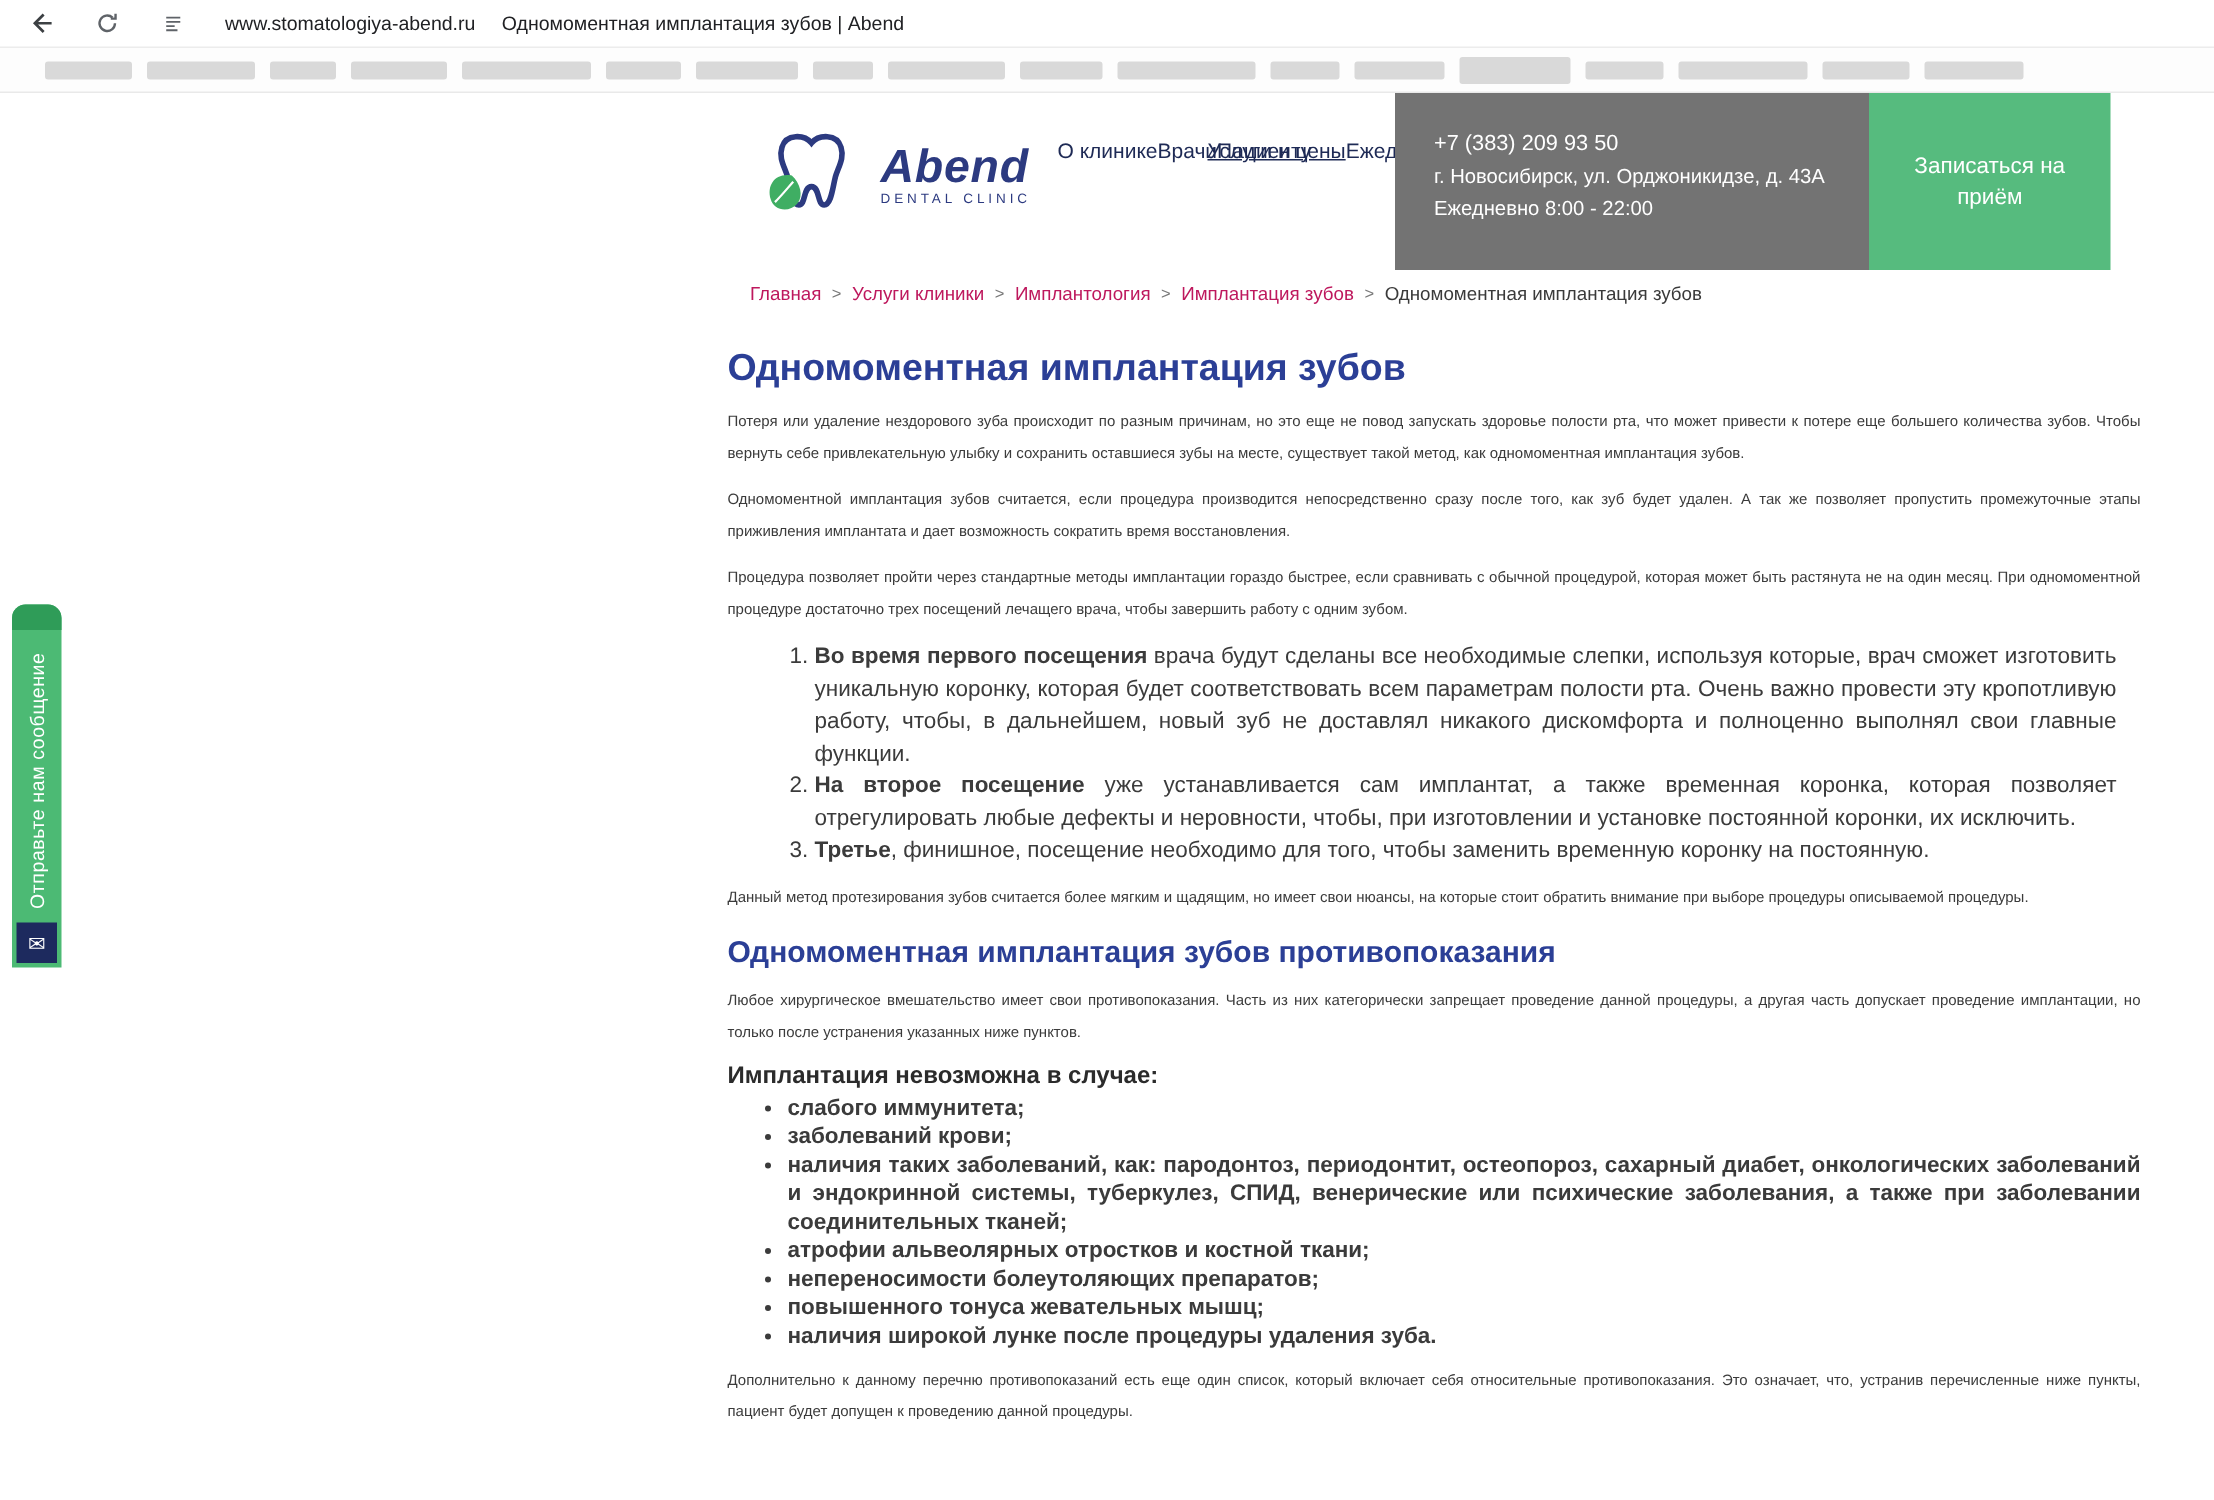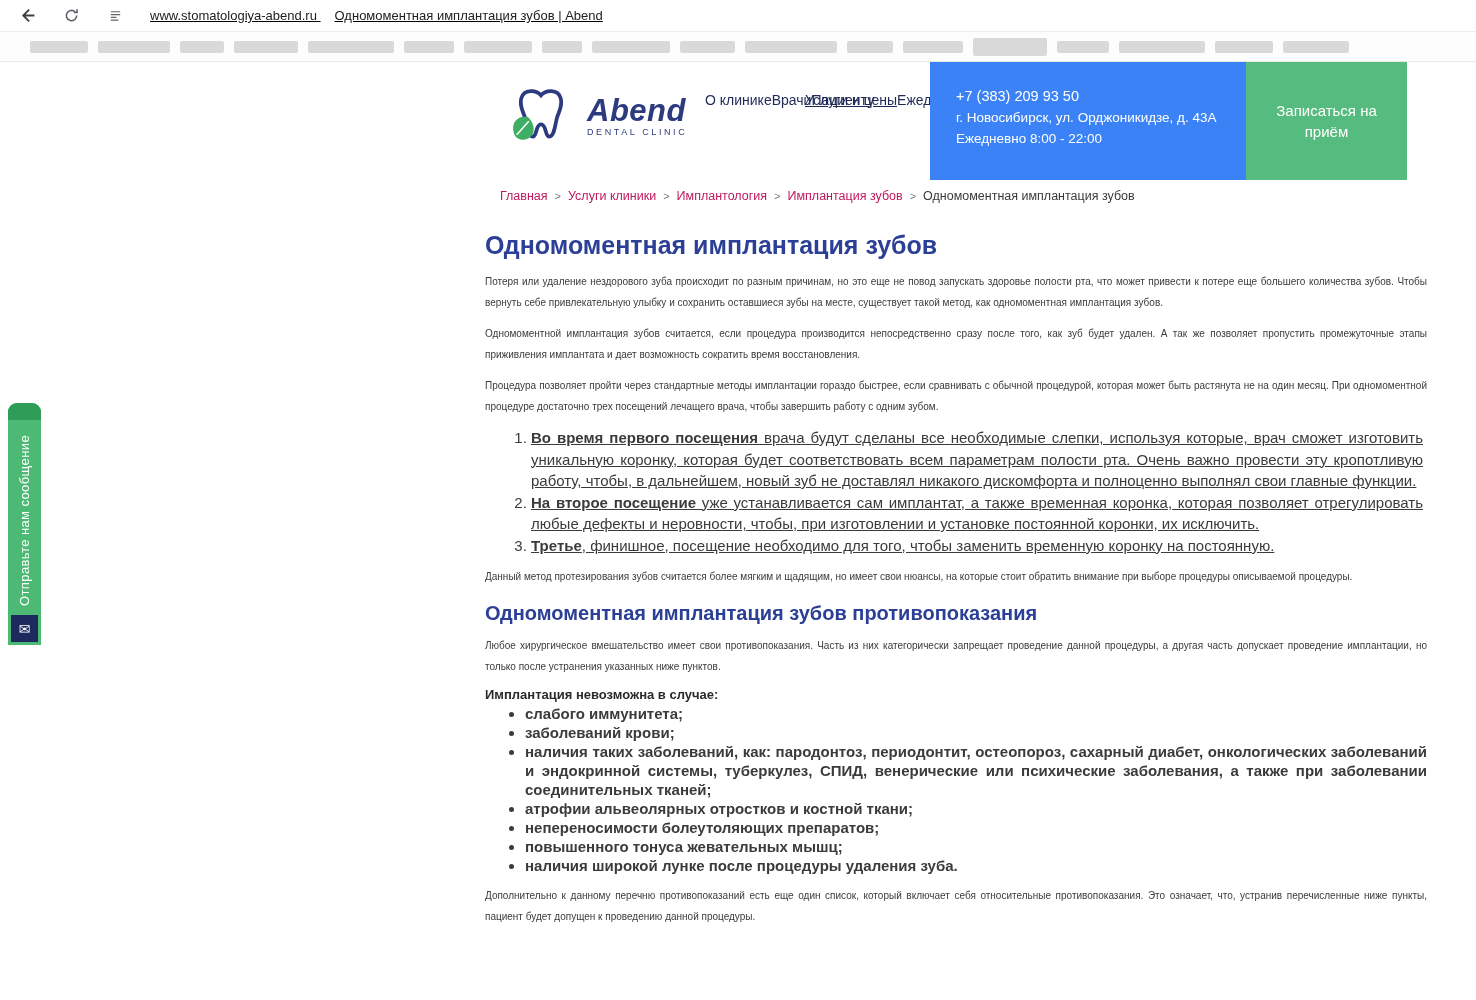--- a/index.html
+++ b/index.html
@@ -1,21 +1,21 @@
 <!DOCTYPE html>
 <html lang="ru"><head>
 <meta charset="utf-8">
 <style>
   * { box-sizing: border-box; margin: 0; padding: 0; }
   html, body { width: 1476px; height: 1000px; overflow: hidden; background: #fff;
     font-family: "Liberation Sans", sans-serif; }
 
   
   .addr-bar { height: 32px; display: flex; align-items: center; gap: 26px;
-    padding-left: 18px; border-bottom: 1px solid #ececec; background: #fff; text-decoration: underline; }
+    padding-left: 18px; border-bottom: 1px solid #ececec; background: #fff; }
   .addr-bar .icon-btn { width: 18px; height: 18px; display: flex; align-items: center;
     justify-content: center; cursor: pointer; flex: 0 0 auto; }
   .addr-text { font-size: 13px; color: #202124; white-space: nowrap; }
   .addr-text .url { color: #202124; }
   .addr-text .ptitle { margin-left: 14px; color: #202124; }
 
   .bookmarks-bar { height: 30px; display: flex; align-items: center; gap: 10px;
     padding: 0 14px 0 30px; border-bottom: 1px solid #e9e9e9; background: #fdfdfd;
     overflow: hidden; }
   .bm-pill { height: 12px; background: #d9d9d9; border-radius: 2px; flex: 0 0 auto; }
@@ -31,44 +31,44 @@
   .logo-text-sub { font-size: 9px; letter-spacing: 2.6px; color: #2c3a80; margin-top: 1px; }
 
   .nav-col { position: absolute; top: 28px; display: flex; }
   .nav-col1 { left: 220px; }
   .nav-col2 { left: 320px; }
   .nav-link { font-size: 14px; color: #1e2a55; line-height: 20px; text-decoration: none;
     cursor: pointer; display: flex; align-items: center; gap: 8px; }
   .nav-link.active { text-decoration: underline; }
 
   .contact-block { position: absolute; left: 445px; top: 0; width: 316px; height: 118px;
-    background: #3b82f6; color: #fff; padding: 27px 0 0 26px; }
+    background: #737373; color: #fff; padding: 27px 0 0 26px; }
   .contact-block .line { font-size: 13.5px; line-height: 15px; margin-bottom: 6px; }
   .contact-block .phone { font-size: 14.5px; }
 
   .cta-btn { position: absolute; left: 761px; top: 0; width: 161px; height: 118px;
     background: #56bb7e; color: #fff; border: none; font-size: 15px; line-height: 21px;
     display: flex; align-items: center; justify-content: center; text-align: center;
     padding: 0 20px; cursor: pointer; font-family: "Liberation Sans", sans-serif; }
 
   
   .breadcrumbs { padding: 9px 0 0 15px; font-size: 12.5px; color: #203070;
     display: flex; flex-wrap: wrap; align-items: center; }
   .crumb { color: #be185d; cursor: pointer; }
   .crumb.current { color: #3a3a3a; cursor: default; }
   .crumb-sep { color: #7a7a7a; margin: 0 7px; font-size: 11px; }
 
   
   .article { color: #3b3b3b; }
   .article h1 { font-size: 25px; line-height: 28px; color: #2b3f96; margin: 28px 0 12px; }
   .article h2 { font-size: 20px; line-height: 24px; color: #2b3f96; margin: 14px 0 8px; }
   .article p { font-size: 10px; line-height: 21px; margin: 10px 0; text-align: justify; }
-  .article ol { margin: 10px 4px; padding-left: 42px; text-decoration: underline; }
+  .article ol { margin: 10px 16px; padding-left: 42px; }
   .article ol li { font-size: 15px; line-height: 21.5px; text-align: justify; }
-  .article .label { font-size: 13px; font-weight: bold; color: #2b2b2b; margin: 10px 0 2px; }
+  .article .label { font-size: 16px; font-weight: bold; color: #2b2b2b; margin: 10px 0 2px; }
   .article ul { margin: 2px 0 10px; padding-left: 40px; list-style: disc; font-weight: bold; }
   .article ul li { font-size: 15px; line-height: 19px; text-align: justify; }
 
   
   .msg-widget { position: absolute; left: 8px; top: 403px; width: 33px; height: 242px;
     background: #4cba74; border-radius: 9px 9px 0 0; display: flex; flex-direction: column;
     align-items: center; cursor: pointer; }
   .msg-cap { width: 100%; height: 17px; background: #2f9c58; border-radius: 9px 9px 0 0; }
   .msg-label { flex: 1; writing-mode: vertical-rl; transform: rotate(180deg);
     color: #fff; font-size: 13px; letter-spacing: .4px; display: flex;

